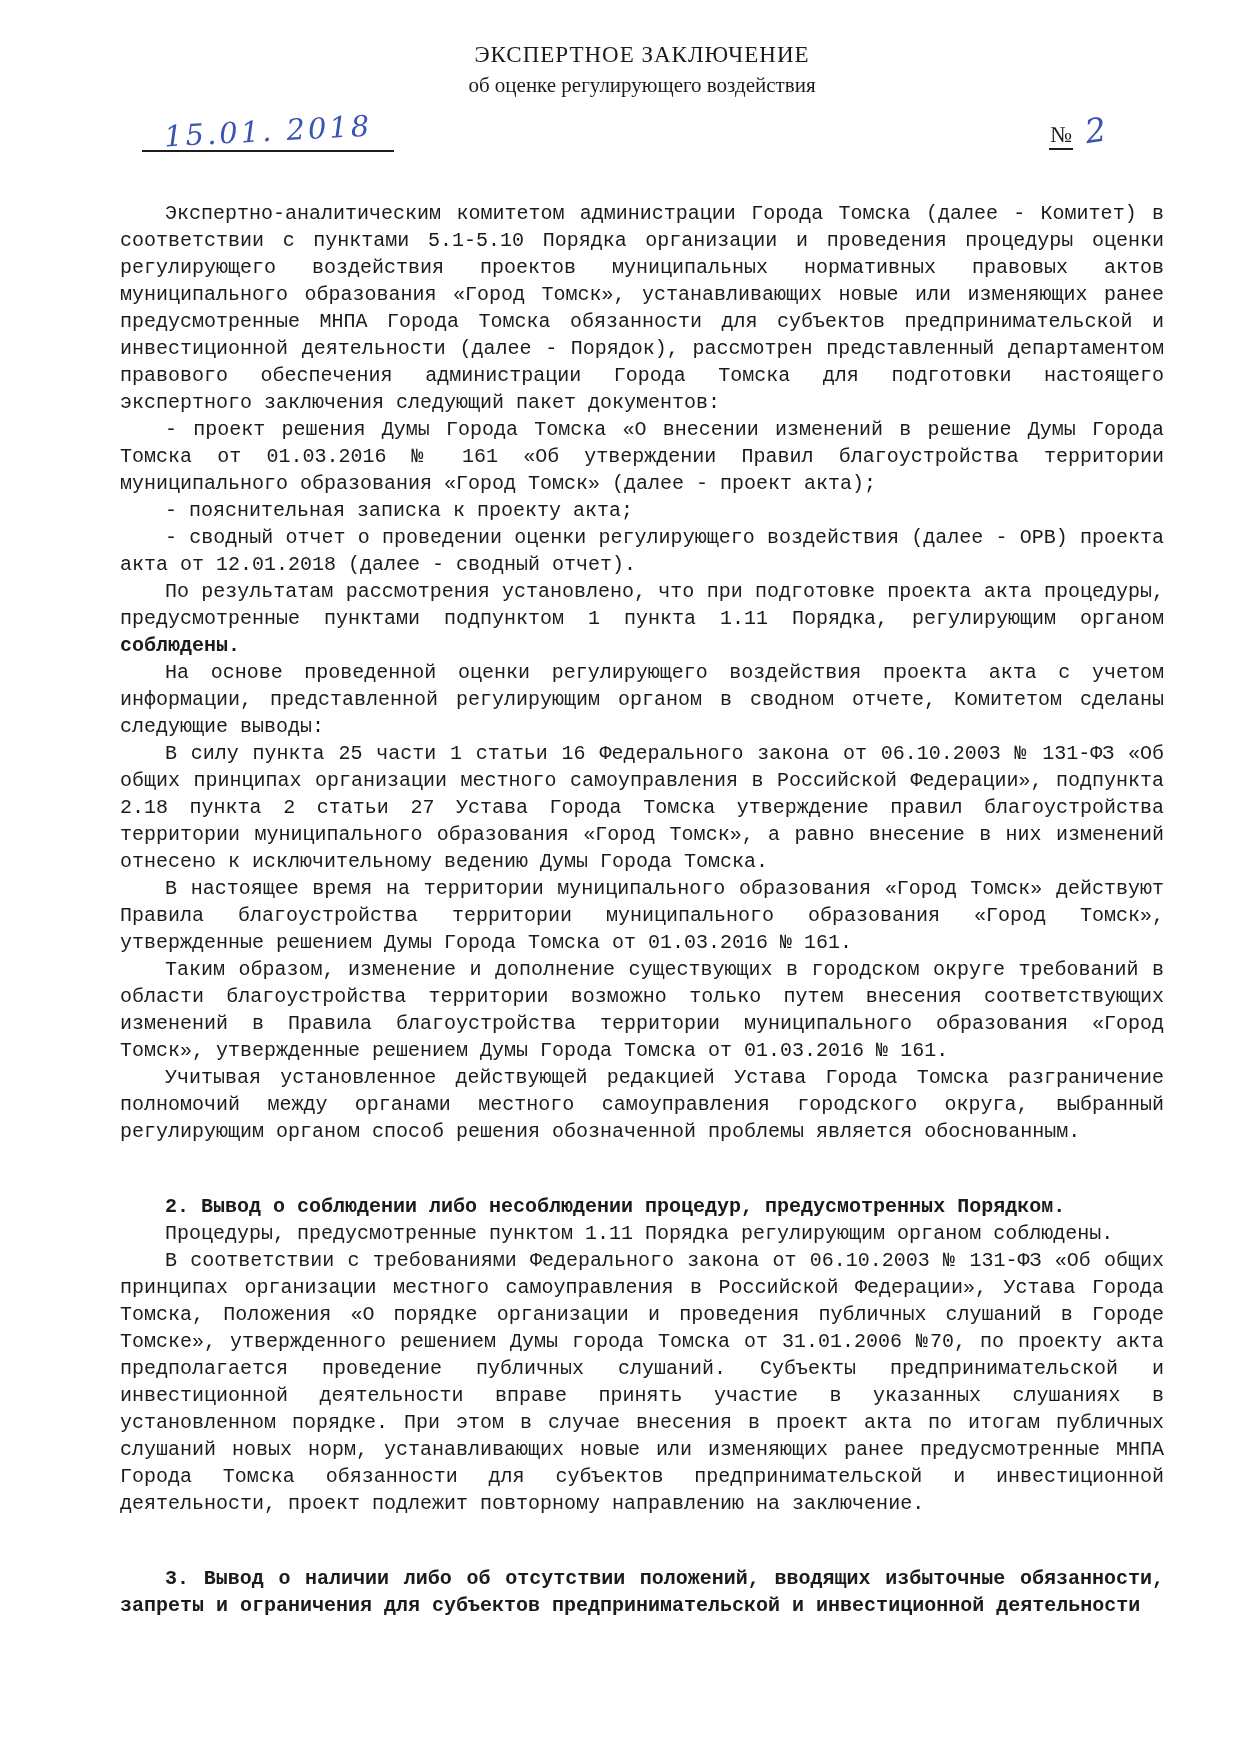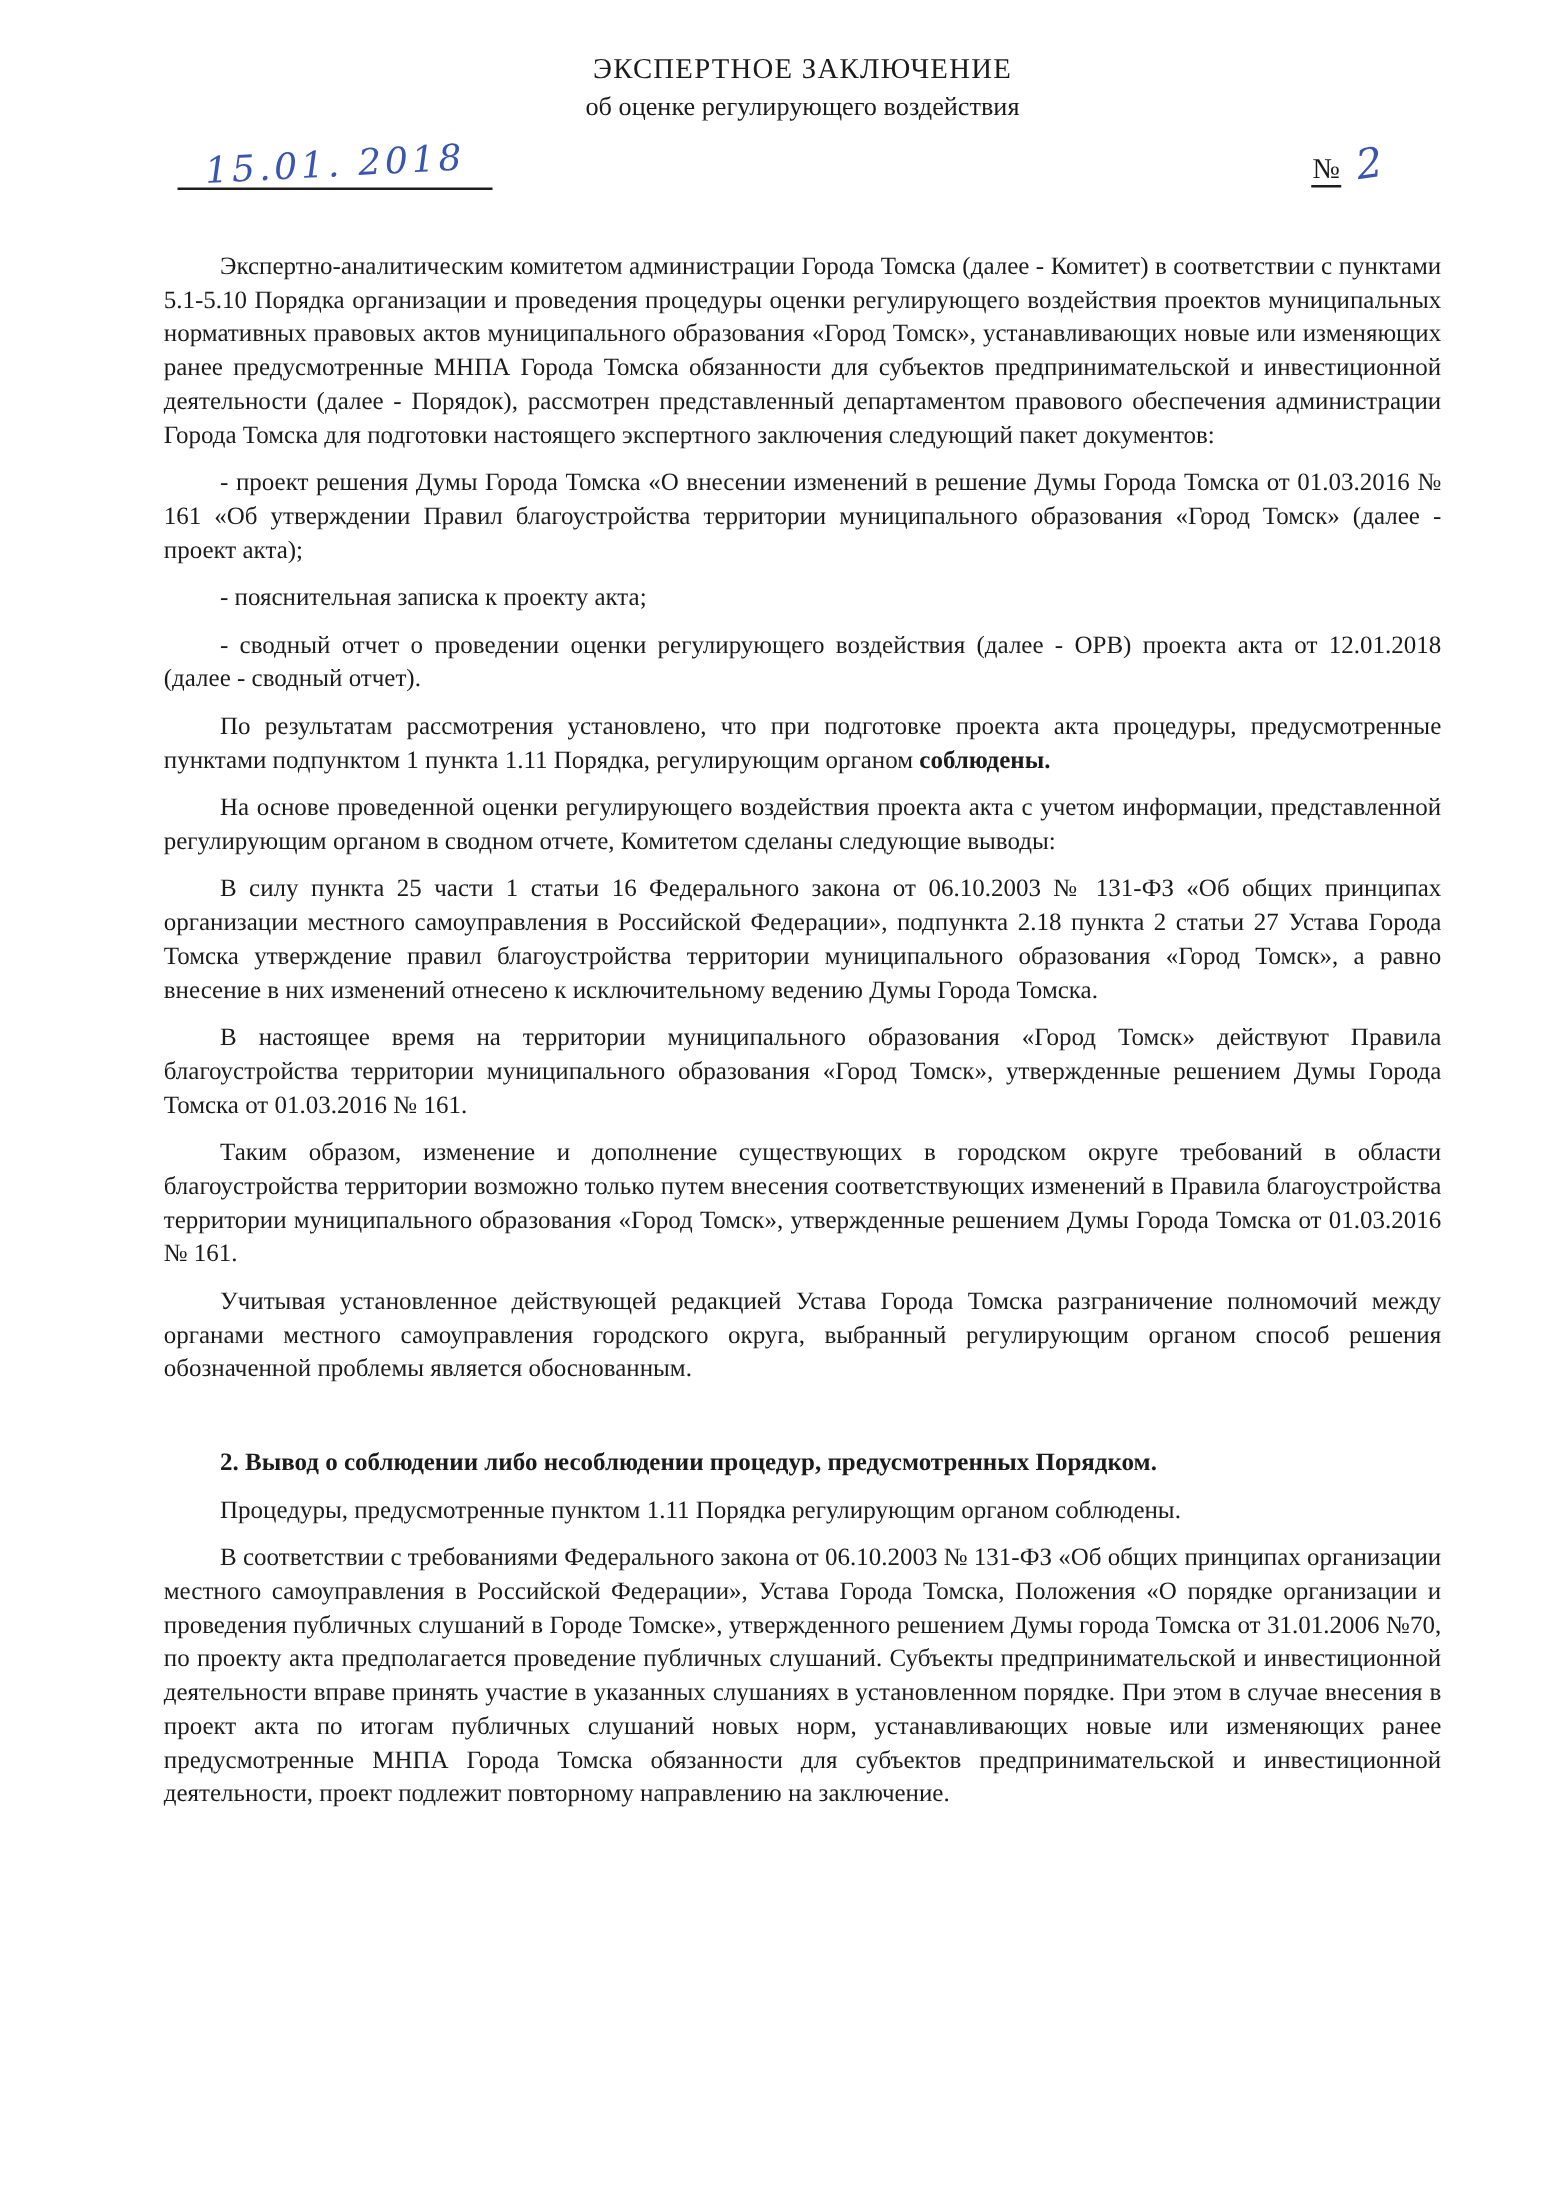--- a/index.html
+++ b/index.html
@@ -72,23 +72,24 @@
     transform: rotate(-8deg);
     margin-left: 8px;
     line-height: 0;
   }
   .body {
     margin-top: 16px;
     font-size: 20px;
     line-height: 27px;
   }
   .para {
-    margin: 11px;
+    margin: 0;
     text-indent: 45px;
     text-align: justify;
+    font-family: Liberation Mono, monospace;
   }
   .heading {
     font-weight: bold;
   }
   .gap-before {
     margin-top: 48px;
   }
 </style>
 </head>
 <body>
@@ -131,15 +132,16 @@
     <p class="para">Таким образом, изменение и дополнение существующих в городском округе требований в области благоустройства территории возможно только путем внесения соответствующих изменений в Правила благоустройства территории муниципального образования «Город Томск», утвержденные решением Думы Города Томска от 01.03.2016 № 161.</p>
 
     <p class="para">Учитывая установленное действующей редакцией Устава Города Томска разграничение полномочий между органами местного самоуправления городского округа, выбранный регулирующим органом способ решения обозначенной проблемы является обоснованным.</p>
 
     <p class="para heading gap-before">2. Вывод о соблюдении либо несоблюдении процедур, предусмотренных Порядком.</p>
 
     <p class="para">Процедуры, предусмотренные пунктом 1.11 Порядка регулирующим органом соблюдены.</p>
 
     <p class="para">В соответствии с требованиями Федерального закона от 06.10.2003 № 131-ФЗ «Об общих принципах организации местного самоуправления в Российской Федерации», Устава Города Томска, Положения «О порядке организации и проведения публичных слушаний в Городе Томске», утвержденного решением Думы города Томска от 31.01.2006 №70, по проекту акта предполагается проведение публичных слушаний. Субъекты предпринимательской и инвестиционной деятельности вправе принять участие в указанных слушаниях в установленном порядке. При этом в случае внесения в проект акта по итогам публичных слушаний новых норм, устанавливающих новые или изменяющих ранее предусмотренные МНПА Города Томска обязанности для субъектов предпринимательской и инвестиционной деятельности, проект подлежит повторному направлению на заключение.</p>
 
+    <p class="para heading gap-before">3. Вывод о наличии либо об отсутствии положений, вводящих избыточные обязанности, запреты и ограничения для субъектов предпринимательской и инвестиционной деятельности</p>
 
   </div>
 </div>
 
 </body></html>

